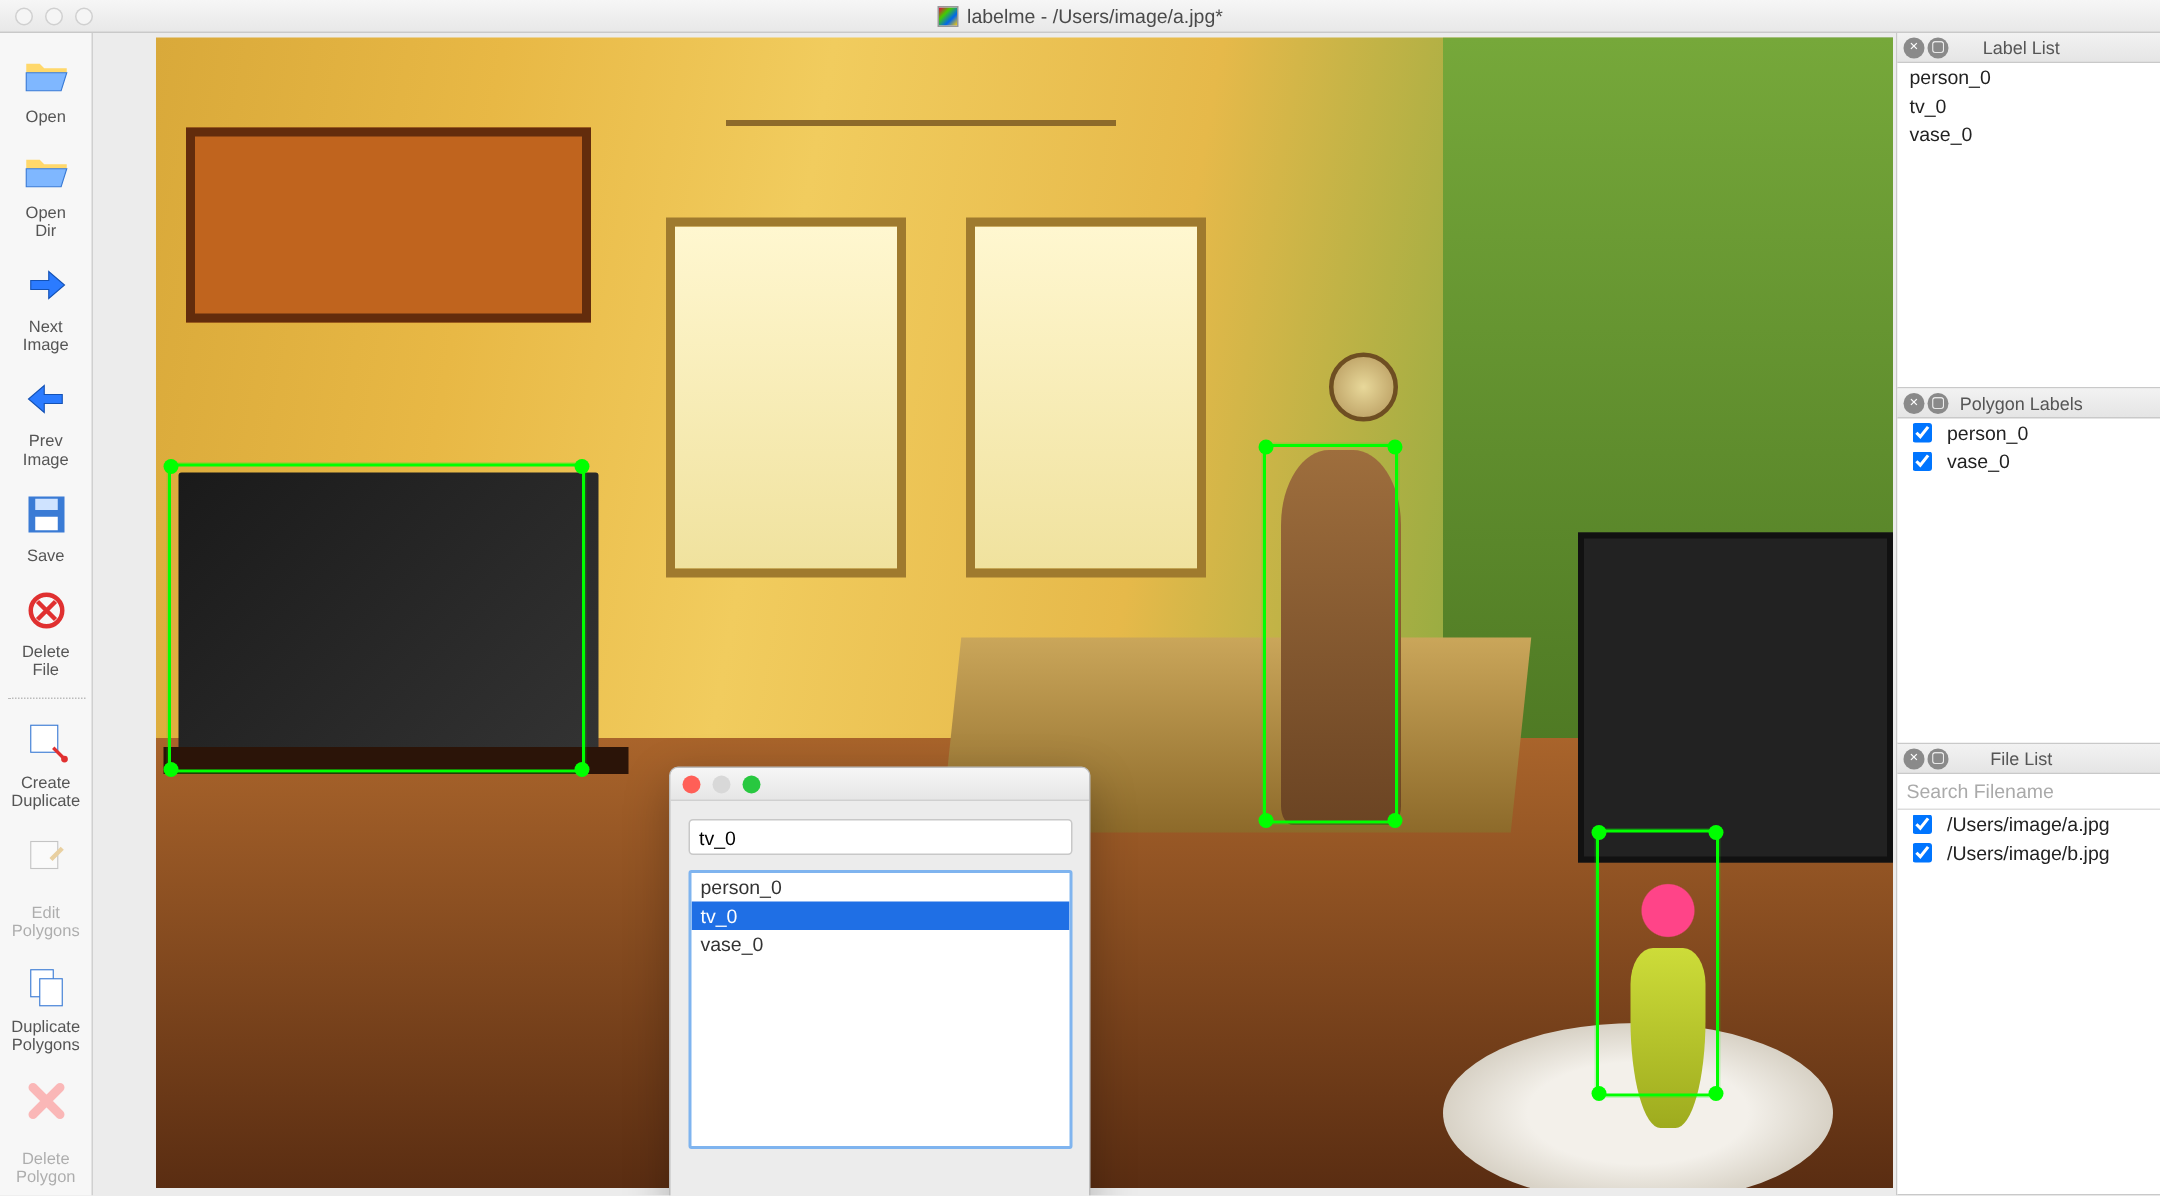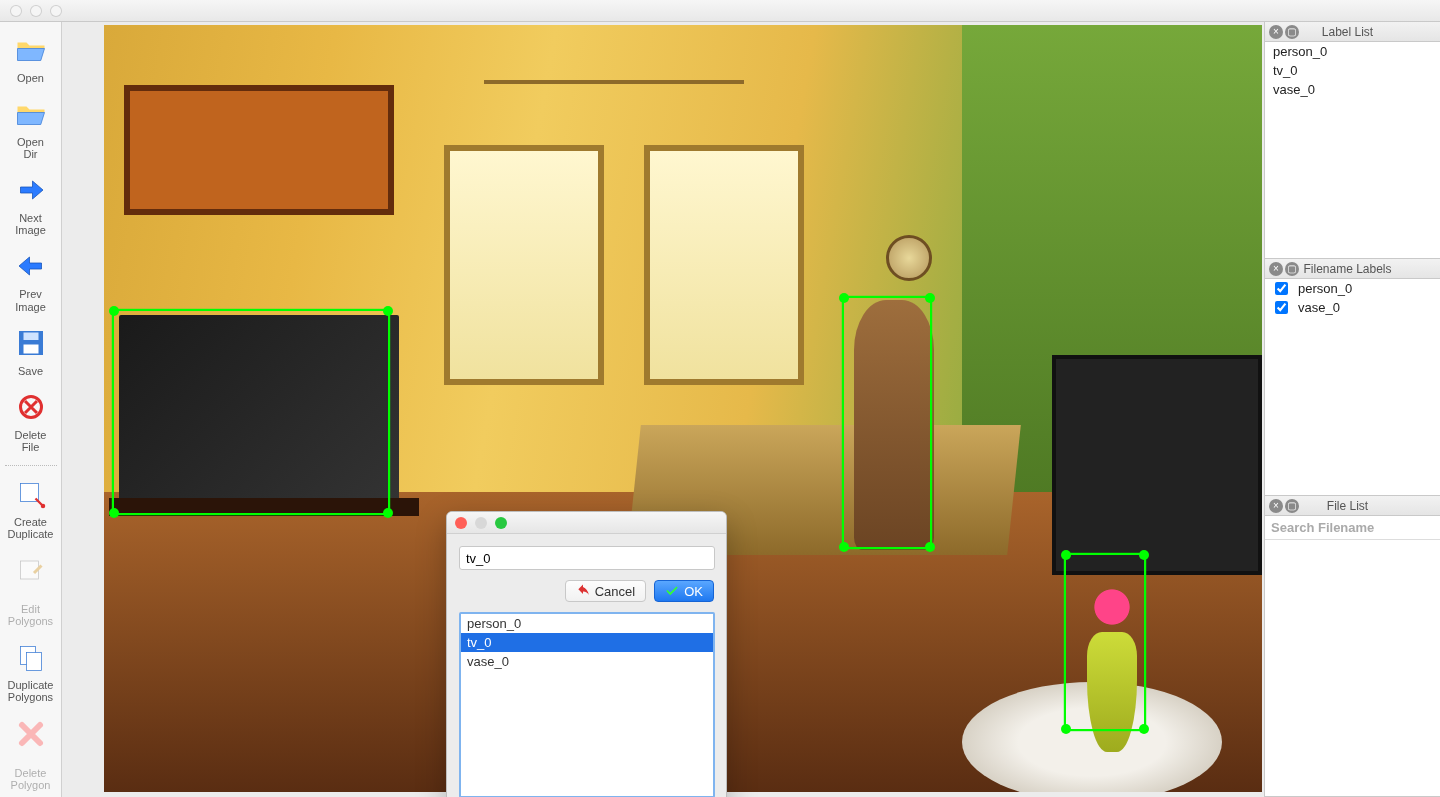--- a/index.html
+++ b/index.html
@@ -151,21 +151,21 @@
     }
     .panel-title { position:absolute; left:0; right:10px; text-align:center; pointer-events:none;}
     .panel-body { flex:1; overflow:auto; background:#fff; }
     .panel-list-item {
       padding: 2px 8px; font-size: 13px; color:#222; cursor:pointer;
       display:flex; align-items:center; gap:6px;
     }
     .panel-list-item input[type=checkbox]{ margin:0 4px 0 2px; }
     .search-input {
       width: 100%; border: none; border-bottom: 1px solid #ddd;
-      padding: 4px 6px; font-size: 13px; outline: none; color:#c2410c;font-weight:bold;
+      padding: 4px 6px; font-size: 13px; outline: none; color:#c2410c;
     }
     .search-input::placeholder { color:#aaa; }
     
     .dialog {
       position: absolute;
       left: 384px; top: 489px;
       width: 281px; height: 300px;
       background: #ececec;
       border: 1px solid #bdbdbd;
       border-radius: 6px;
@@ -204,20 +204,24 @@
     svg { display:block; }
   </style>
 </head>
 <body>
 
 <div class="titlebar">
   <div class="traffic-lights">
     <div class="traffic-light tl-close"></div>
     <div class="traffic-light tl-min"></div>
     <div class="traffic-light tl-max"></div>
+  </div>
+  <div class="title-center">
+    <span class="title-icon"></span>
+    <span>labelme - /Users/image/a.jpg*</span>
   </div>
 </div>
 
 <div class="app">
 
   <div class="toolbar" id="toolbar">
       <div class="tool-btn">
         <div class="tool-icon">
           <svg width="36" height="36" viewBox="0 0 48 48">
             <path d="M6 14h12l4 4h20v4H6z" fill="#ffd86b"></path>
@@ -360,34 +364,20 @@
       </div>
 
     <div class="dialog">
       <div class="dlg-titlebar">
         <div class="dlg-tl dlg-close"></div>
         <div class="dlg-tl dlg-min"></div>
         <div class="dlg-tl dlg-max"></div>
       </div>
       <div class="dlg-body">
         <input class="dlg-input" value="tv_0" style="">
-        <div class="dlg-btnrow">
-          <div class="dlg-btn">
-            <svg width="14" height="14" viewBox="0 0 24 24">
-              <path d="M12 5V1L4 9l8 8v-4c5 0 8 2 10 6-1-7-5-12-10-14z" fill="#d33"></path>
-            </svg>
-            <span>Cancel</span>
-          </div>
-          <div class="dlg-btn primary">
-            <svg width="14" height="14" viewBox="0 0 24 24">
-              <path d="M20 6L9 17l-5-5" stroke="#3f3" stroke-width="3" fill="none" stroke-linecap="round"></path>
-            </svg>
-            <span>OK</span>
-          </div>
-        </div>
         <div class="dlg-list" id="dlg-list">
             <div class="dlg-li">person_0</div>
             <div class="dlg-li selected">tv_0</div>
             <div class="dlg-li">vase_0</div>
           </div>
       </div>
     </div>
   </div>
 
   <div class="right-panels">
@@ -406,21 +396,21 @@
           <div class="panel-list-item">vase_0</div>
         </div>
     </div>
 
     <div class="panel" style="height:237px">
       <div class="panel-header">
         <div class="panel-hdr-btns">
           <div class="hdr-btn">×</div>
           <div class="hdr-btn">▢</div>
         </div>
-        <div class="panel-title">Filename Labels</div>
+        <div class="panel-title">Polygon Labels</div>
       </div>
       <div class="panel-body" id="polygon-labels-body">
           <div class="panel-list-item">
             <input type="checkbox" checked="" style="">
             <span>person_0</span>
           </div>
           <div class="panel-list-item">
             <input type="checkbox" checked="" style="">
             <span>vase_0</span>
           </div>
@@ -429,15 +419,25 @@
 
     <div class="panel" style="flex:1">
       <div class="panel-header">
         <div class="panel-hdr-btns">
           <div class="hdr-btn">×</div>
           <div class="hdr-btn">▢</div>
         </div>
         <div class="panel-title">File List</div>
       </div>
       <input class="search-input" placeholder="Search Filename" style="">
+      <div class="panel-body" id="file-list-body">
+          <div class="panel-list-item">
+            <input type="checkbox" checked="" style="">
+            <span>/Users/image/a.jpg</span>
+          </div>
+          <div class="panel-list-item">
+            <input type="checkbox" checked="" style="">
+            <span>/Users/image/b.jpg</span>
+          </div>
+        </div>
     </div>
   </div>
 </div>
 
 </body></html>

